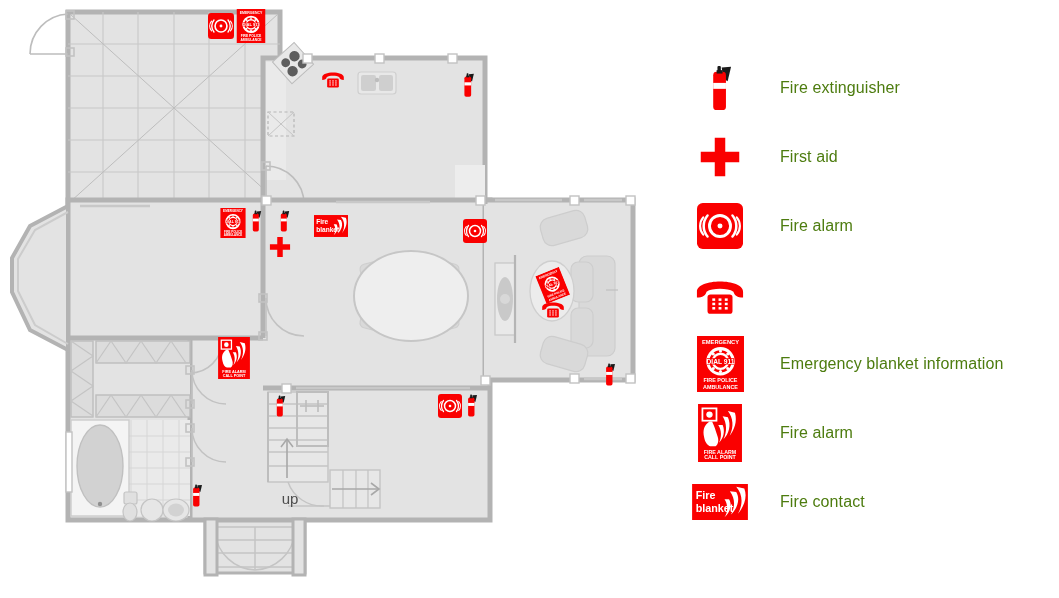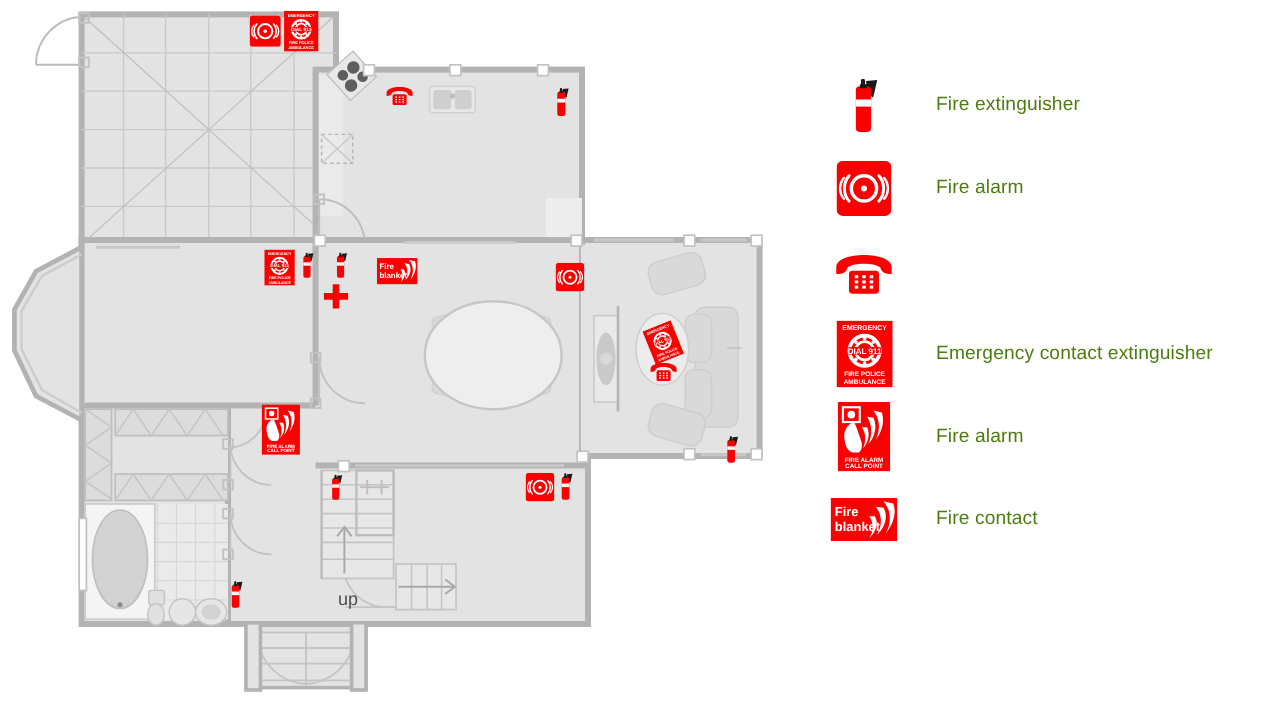--- a/index.html
+++ b/index.html
@@ -451,20 +451,28 @@
 
     <div class="legend-row">
       <span class="legend-icon">
         <svg width="34" height="48" viewBox="0 0 40 56">
             <use href="#ico-extinguisher" width="40" height="56"></use>
           </svg>
       </span>
       <span class="legend-label">Fire extinguisher</span>
     </div>
 
+    <div class="legend-row">
+      <span class="legend-icon">
+        <svg width="42" height="42" viewBox="0 0 48 48">
+            <use href="#ico-firstaid" width="48" height="48"></use>
+          </svg>
+      </span>
+      <span class="legend-label">First aid</span>
+    </div>
 
     <div class="legend-row">
       <span class="legend-icon">
         <svg width="46" height="46" viewBox="0 0 48 48">
             <use href="#ico-alarmbell" width="48" height="48"></use>
           </svg>
       </span>
       <span class="legend-label">Fire alarm</span>
     </div>
 
@@ -475,21 +483,21 @@
           </svg>
       </span>
     </div>
 
     <div class="legend-row">
       <span class="legend-icon">
         <svg width="47" height="56" viewBox="0 0 52 62">
             <use href="#ico-contact" width="52" height="62"></use>
           </svg>
       </span>
-      <span class="legend-label">Emergency contact extinguisher</span>
+      <span class="legend-label">Emergency blanket information</span>
     </div>
 
     <div class="legend-row">
       <span class="legend-icon">
         <svg width="44" height="58" viewBox="0 0 50 66">
             <use href="#ico-callpoint" width="50" height="66"></use>
           </svg>
       </span>
       <span class="legend-label">Fire alarm</span>
     </div>

